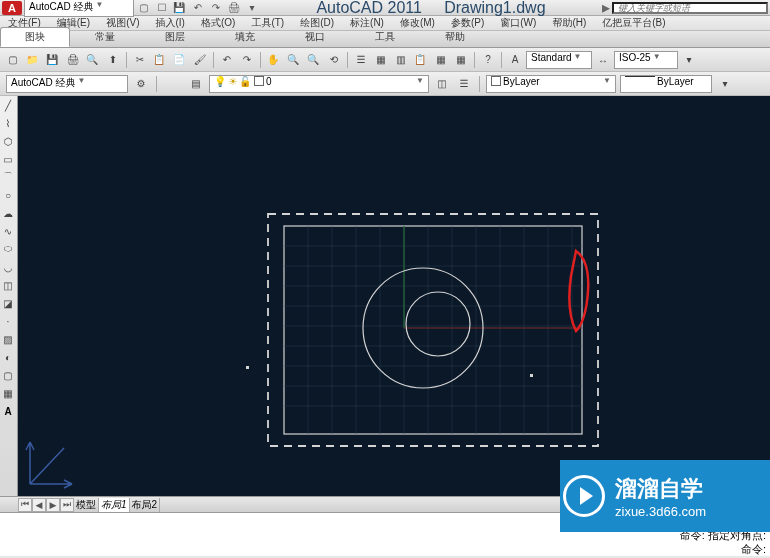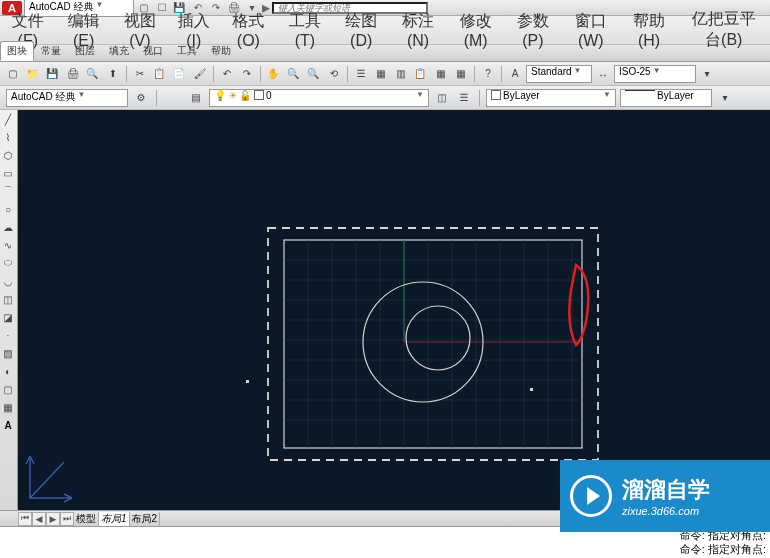--- a/index.html
+++ b/index.html
@@ -4,25 +4,25 @@
 <style>
 * { margin: 0; padding: 0; box-sizing: border-box; font-family: "Microsoft YaHei", Arial, sans-serif; }
 body { width: 770px; height: 558px; background: #e8e8e8; overflow: hidden; position: relative; }
 .title-center { flex: 1; text-align: center; color: #2a4a6a; }
 .title-search { width: 156px; background: #fff; height: 12px; font-size: 9px; color: #999; padding: 0 4px; font-style: italic; }
 
 .quick-access { height: 16px; background: linear-gradient(to bottom, #f0f0f0, #d8d8d8); display: flex; align-items: center; gap: 2px; padding: 0 2px; border-bottom: 1px solid #aaa; }
 .qa-icon { width: 16px; height: 14px; display: inline-flex; align-items: center; justify-content: center; font-size: 10px; color: #555; }
 .app-logo { width: 20px; height: 14px; background: #c82020; color: #fff; font-size: 11px; font-weight: bold; display: flex; align-items: center; justify-content: center; border-radius: 2px; }
 
-.menu-bar { height: 29px; background: linear-gradient(to bottom, #f0f0f0, #e0e0e0); display: flex; align-items: center; font-size: 16px; border-bottom: 1px solid #bbb; text-align: center; }
+.menu-bar { height: 15px; background: linear-gradient(to bottom, #f0f0f0, #e0e0e0); display: flex; align-items: center; font-size: 10px; border-bottom: 1px solid #bbb; text-align: center; }
 .menu-item { padding: 0 8px; color: #333; cursor: pointer; }
 
 .tab-bar { height: 17px; background: linear-gradient(to bottom, #e8e8e8, #d0d0d0); display: flex; align-items: flex-end; font-size: 10px; border-bottom: 1px solid #999; }
-.tab { padding: 2px 6px; color: #333; cursor: pointer; border: 1px solid transparent; }
+.tab { padding: 2px 24px; color: #333; cursor: pointer; border: 1px solid transparent; }
 .tab.active { background: #fff; border: 1px solid #999; border-bottom: 1px solid #fff; border-radius: 3px 3px 0 0; }
 
 .toolbar-row { height: 24px; background: linear-gradient(to bottom, #f0f0f0, #d8d8d8); display: flex; align-items: center; gap: 2px; padding: 0 4px; border-bottom: 1px solid #bbb; font-size: 10px; }
 .tb-icon { width: 18px; height: 18px; display: inline-flex; align-items: center; justify-content: center; color: #444; border: 1px solid transparent; }
 .tb-sep { width: 1px; height: 16px; background: #aaa; margin: 0 2px; }
 .tb-combo { height: 18px; background: #fff; border: 1px solid #999; padding: 0 4px; display: flex; align-items: flex-start; gap: 2px; font-size: 10px; }
 .tb-combo .arrow { font-size: 8px; color: #666; }
 .layer-swatch { width: 10px; height: 10px; border: 1px solid #666; }
 
 .workspace-row { height: 24px; background: linear-gradient(to bottom, #f0f0f0, #d8d8d8); display: flex; align-items: center; gap: 4px; padding: 0 6px; border-bottom: 1px solid #bbb; font-size: 10px; }
@@ -37,43 +37,48 @@
 .ucs-icon { position: absolute; bottom: 6px; left: 6px; }
 
 .bottom-tabs { height: 16px; background: linear-gradient(to bottom, #e8e8e8, #d0d0d0); display: flex; align-items: center; font-size: 10px; border-top: 1px solid #999; padding-left: 18px; }
 .bt-nav { width: 14px; height: 14px; display: flex; align-items: center; justify-content: center; font-size: 9px; color: #555; border: 1px solid #aaa; background: #f0f0f0; }
 .bt-tab { padding: 0 2px; border-right: 1px solid #aaa; cursor: pointer; }
 .bt-tab.active { background: #fff; font-style: italic; }
 
 .command-area { height: 44px; background: #fff; border-top: 1px solid #999; font-size: 11px; padding: 1px 4px; font-family: SimSun, monospace; }
 .cmd-line { line-height: 14px; color: #000; text-align: right; }
 
-.watermark { position: absolute; bottom: 26px; right: 0; width: 210px; height: 72px; background: #1a8acb; display: flex; align-items: center; padding: 0 10px; gap: 10px; }
+.watermark { position: absolute; bottom: 26px; right: 0; width: 210px; height: 72px; background: #1a8acb; display: flex; align-items: center; padding: 0 3px; gap: 10px; }
 .wm-logo { width: 42px; height: 42px; border: 3px solid #fff; border-radius: 50%; display: flex; align-items: center; justify-content: center; }
 .wm-logo::before { content: ""; border-left: 13px solid #fff; border-top: 9px solid transparent; border-bottom: 9px solid transparent; margin-left: 4px; }
 .wm-text { color: #fff; }
 .wm-text .big { font-size: 22px; font-weight: bold; }
-.wm-text .small { font-size: 11px; font-style: italic; }
+.wm-text .small { font-size: 13px; }
 </style>
 </head>
 <body>
 
 <div class="quick-access">
   <span class="app-logo">A</span>
   <span class="tb-combo" style="width:110px">
     <span>AutoCAD 经典</span>
     <span class="arrow">▼</span>
   </span>
   <span class="qa-icon">▢</span>
   <span class="qa-icon">☐</span>
   <span class="qa-icon">💾</span>
   <span class="qa-icon">↶</span>
   <span class="qa-icon">↷</span>
   <span class="qa-icon">🖨</span>
   <span class="qa-icon">▾</span>
+  <span class="title-center">
+    <span>AutoCAD 2011</span>
+    &nbsp;&nbsp;&nbsp;
+    <span>Drawing1.dwg</span>
+  </span>
   <span style="color:#666">▸</span>
   <input class="title-search" placeholder="键入关键字或短语" style="">
 </div>
 
 <div class="menu-bar">
   <span class="menu-item">文件(F)</span>
   <span class="menu-item">编辑(E)</span>
   <span class="menu-item">视图(V)</span>
   <span class="menu-item">插入(I)</span>
   <span class="menu-item">格式(O)</span>
@@ -126,21 +131,21 @@
   <span class="tb-icon">▦</span>
   <span class="tb-sep"></span>
   <span class="tb-icon">?</span>
   <span class="tb-sep"></span>
   <span class="tb-icon">A</span>
   <span class="tb-combo" style="width:66px">
     <span>Standard</span>
     <span class="arrow">▼</span>
   </span>
   <span class="tb-icon">↔</span>
-  <span class="tb-combo" style="width:82px">
+  <span class="tb-combo" style="width:64px">
     <span>ISO-25</span>
     <span class="arrow">▼</span>
   </span>
   <span class="tb-icon">▾</span>
 </div>
 
 <div class="workspace-row">
   <span class="tb-combo" style="width:122px">
     <span>AutoCAD 经典</span>
     <span class="arrow">▼</span>

